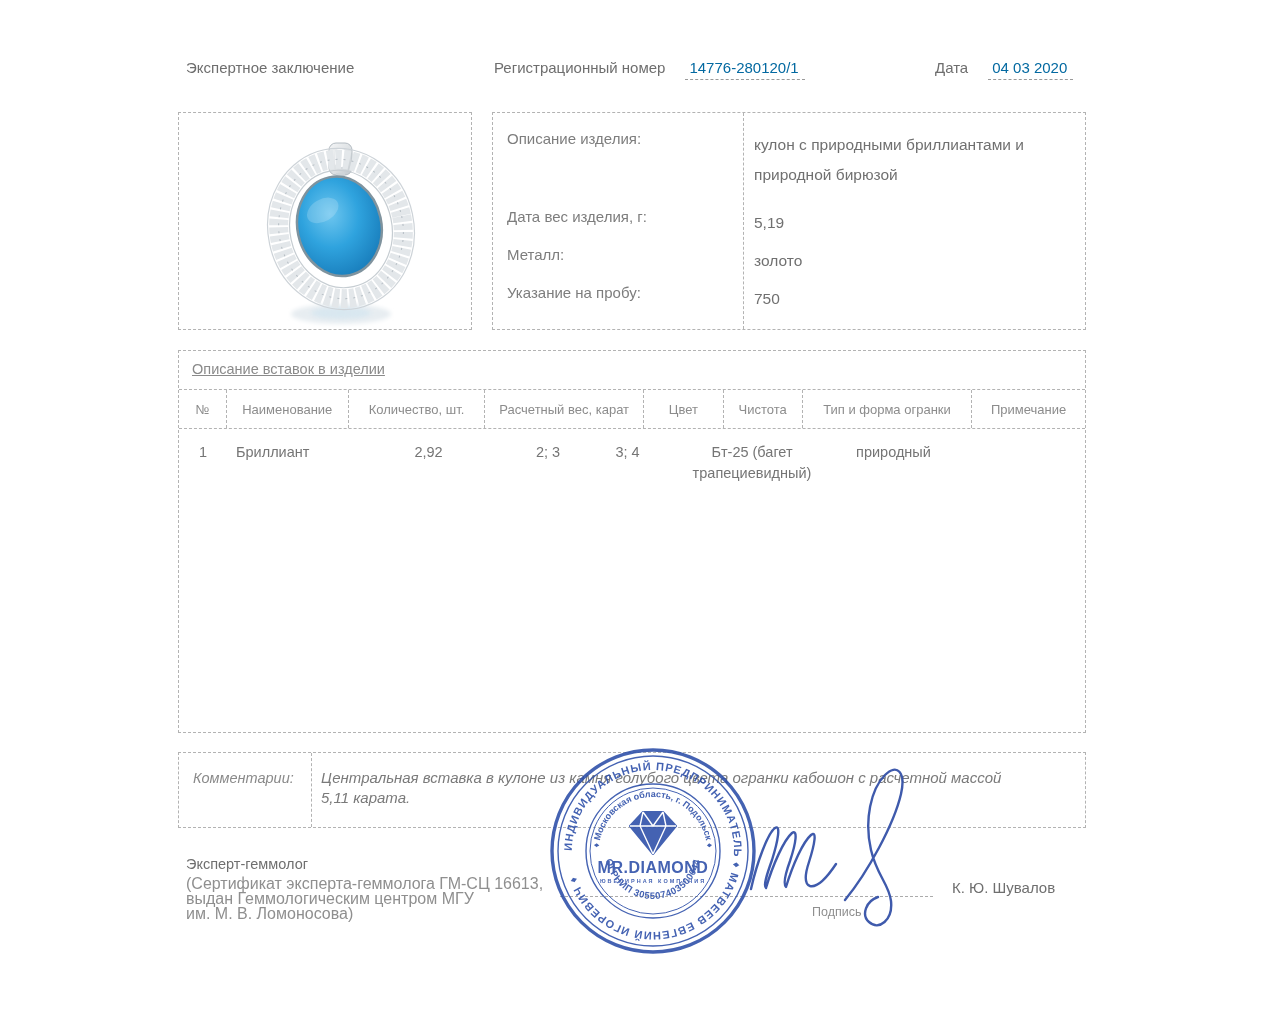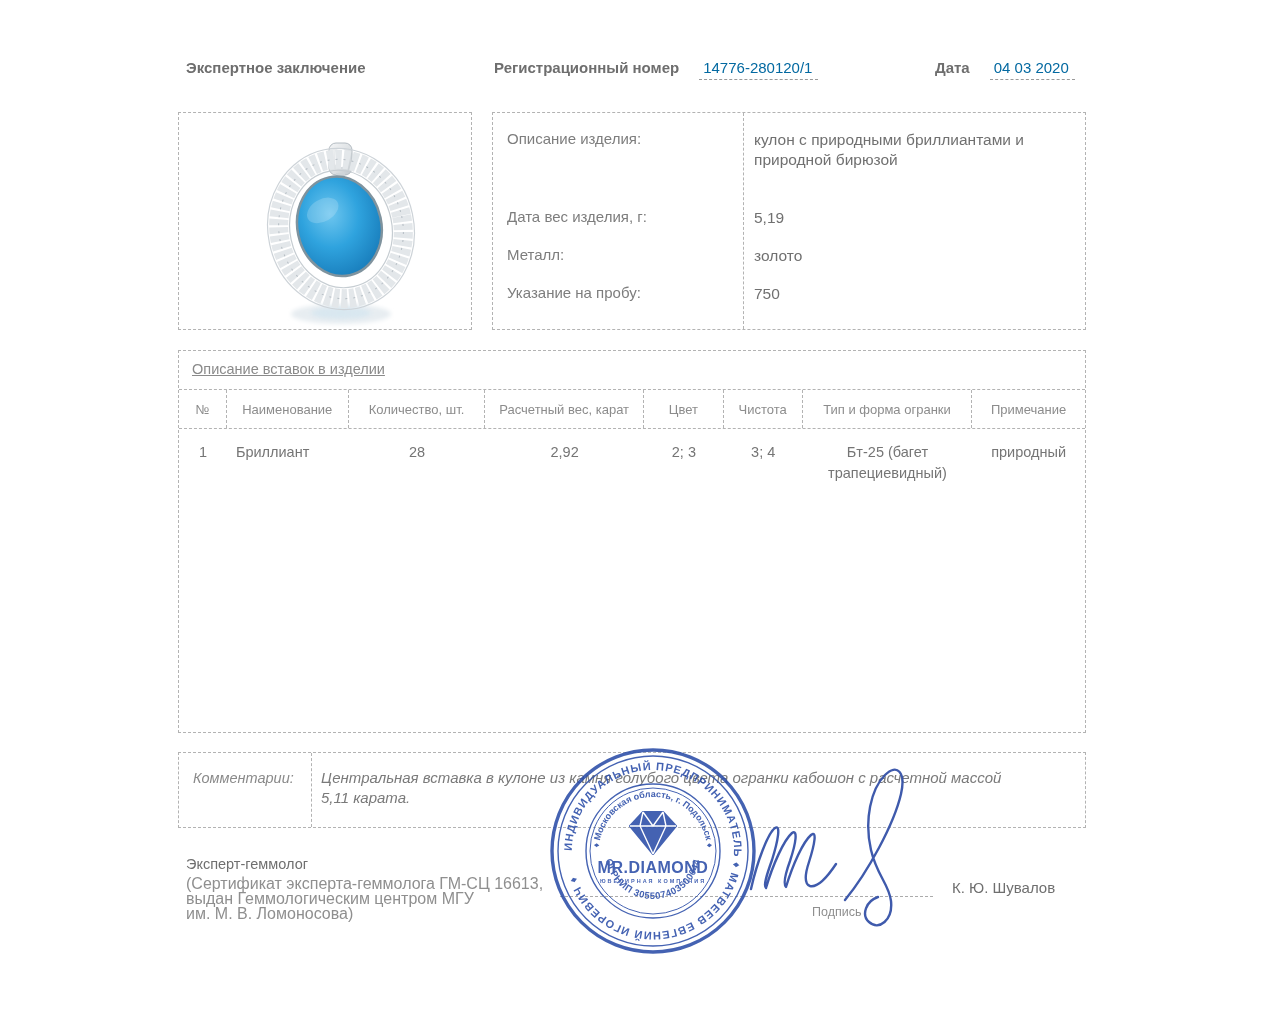--- a/index.html
+++ b/index.html
@@ -2,36 +2,36 @@
 <html><head>
 <meta charset="utf-8">
 <style>
   * { margin:0; padding:0; box-sizing:border-box; }
   html,body { background:#ffffff; }
   .page {
     position:relative; width:1280px; height:1024px; background:#ffffff;
     font-family:"Liberation Sans", sans-serif; color:#7a7a7a; overflow:hidden;
   }
   .abs { position:absolute; }
-  .b { font-weight:700; color:#6e6e6e;text-align:center; }
+  .b { font-weight:400; color:#6e6e6e;text-align:center; }
   .uline { border-bottom:1px dashed #9a9a9a; padding:0 6px 3px 4px; margin-left:20px; color:#0369a1; }
   .box { position:absolute; border:1px dashed #b3b3b3; background:#ffffff; }
 
   
   .hdr { top:59px; font-size:15px; }
   .hdr-title { left:186px; }
   .hdr-reg { left:494px; }
   .hdr-date { left:935px; }
 
   
   .photo-box { left:178px; top:112px; width:294px; height:218px; }
   .desc-box  { left:492px; top:112px; width:594px; height:218px; }
   .desc-divider { position:absolute; left:250px; top:0; bottom:0; border-left:1px dashed #b3b3b3; }
   .desc-label { position:absolute; left:14px; font-size:15px; color:#7d7d7d; }
-  .desc-value { position:absolute; left:261px; width:320px; font-size:15.5px; color:#707070; line-height:20px; }
+  .desc-value { position:absolute; left:261px; width:320px; font-size:15.5px; color:#707070; line-height:30px; }
   .r1 { top:17px; } .r2 { top:95px; } .r3 { top:133px; } .r4 { top:171px; }
 
   
   .table-box { left:178px; top:350px; width:908px; height:383px; }
   .tbl-title { position:absolute; left:13px; top:10px; font-size:14.5px; color:#8a8a8a;text-decoration:underline; }
   .tbl-head { position:absolute; left:0; right:0; top:38px; height:40px;
               border-top:1px dashed #b3b3b3; border-bottom:1px dashed #b3b3b3; display:flex; }
   .tbl-head .cell { display:flex; align-items:center; justify-content:center;
                     font-size:13px; color:#8c8c8c; border-right:1px dashed #b3b3b3; }
   .tbl-head .cell:last-child { border-right:none; }
@@ -132,21 +132,20 @@
       <div class="cell c2">Количество, шт.</div>
       <div class="cell c3">Расчетный вес, карат</div>
       <div class="cell c4">Цвет</div>
       <div class="cell c5">Чистота</div>
       <div class="cell c6">Тип и форма огранки</div>
       <div class="cell c7">Примечание</div>
     </div>
     <div class="tbl-row">
       <div class="cell c0">1</div>
       <div class="cell c1">Бриллиант</div>
-      <div class="cell c2">28</div>
       <div class="cell c3">2,92</div>
       <div class="cell c4">2; 3</div>
       <div class="cell c5">3; 4</div>
       <div class="cell c6">Бт-25 (багет трапециевидный)</div>
       <div class="cell c7">природный</div>
     </div>
   </div>
 
   <div class="box comments-box">
     <div class="comments-divider"></div>

